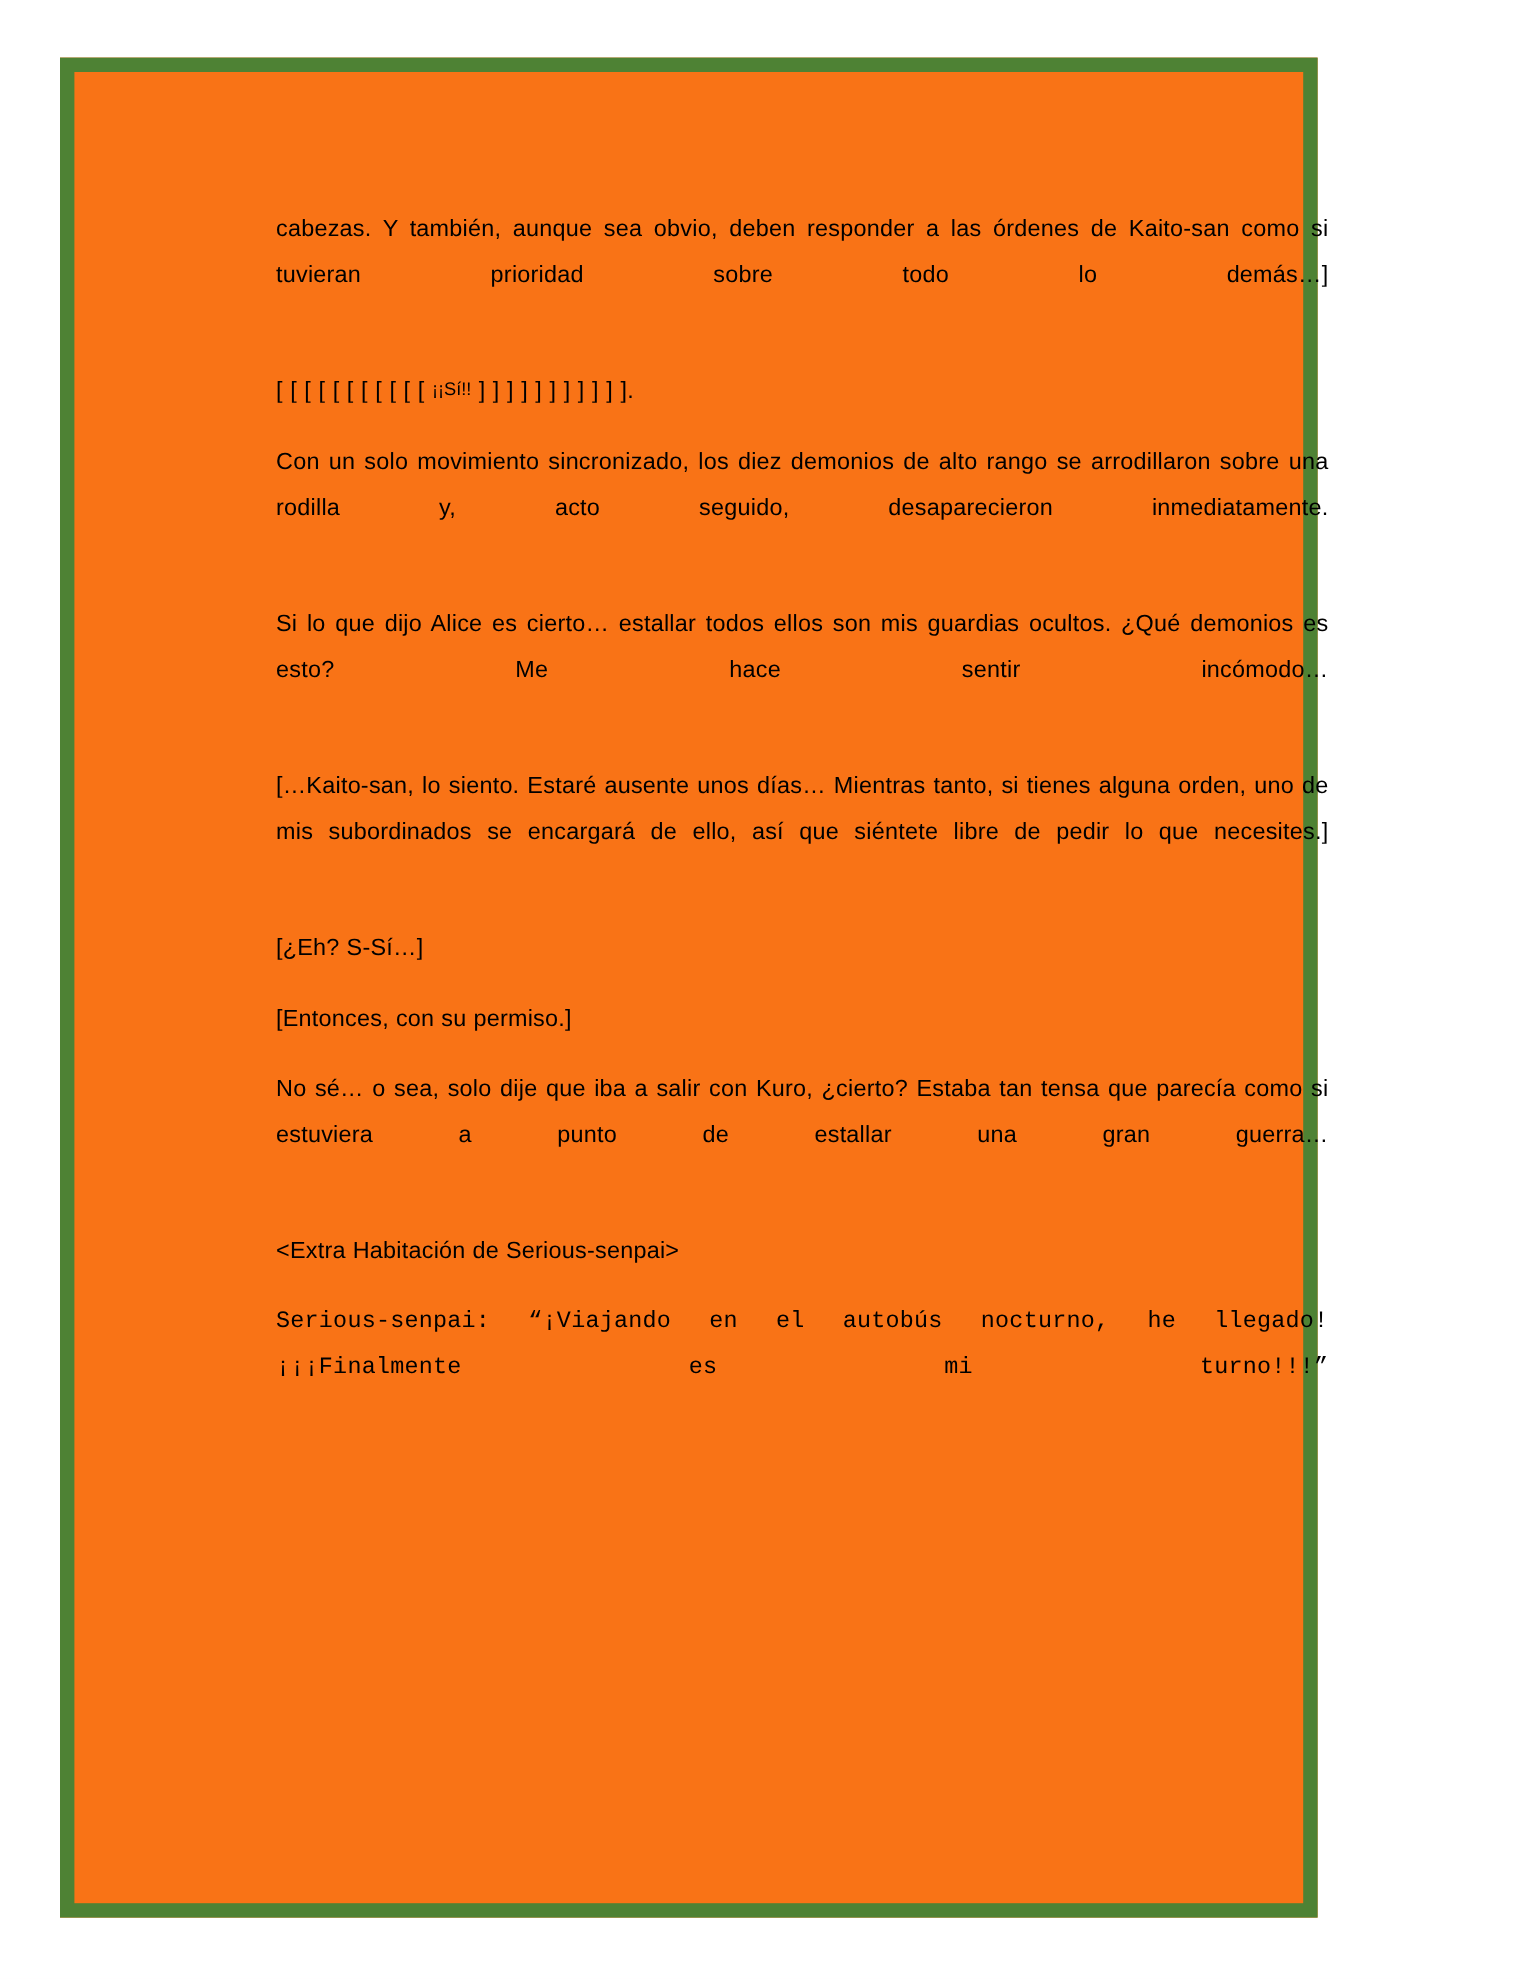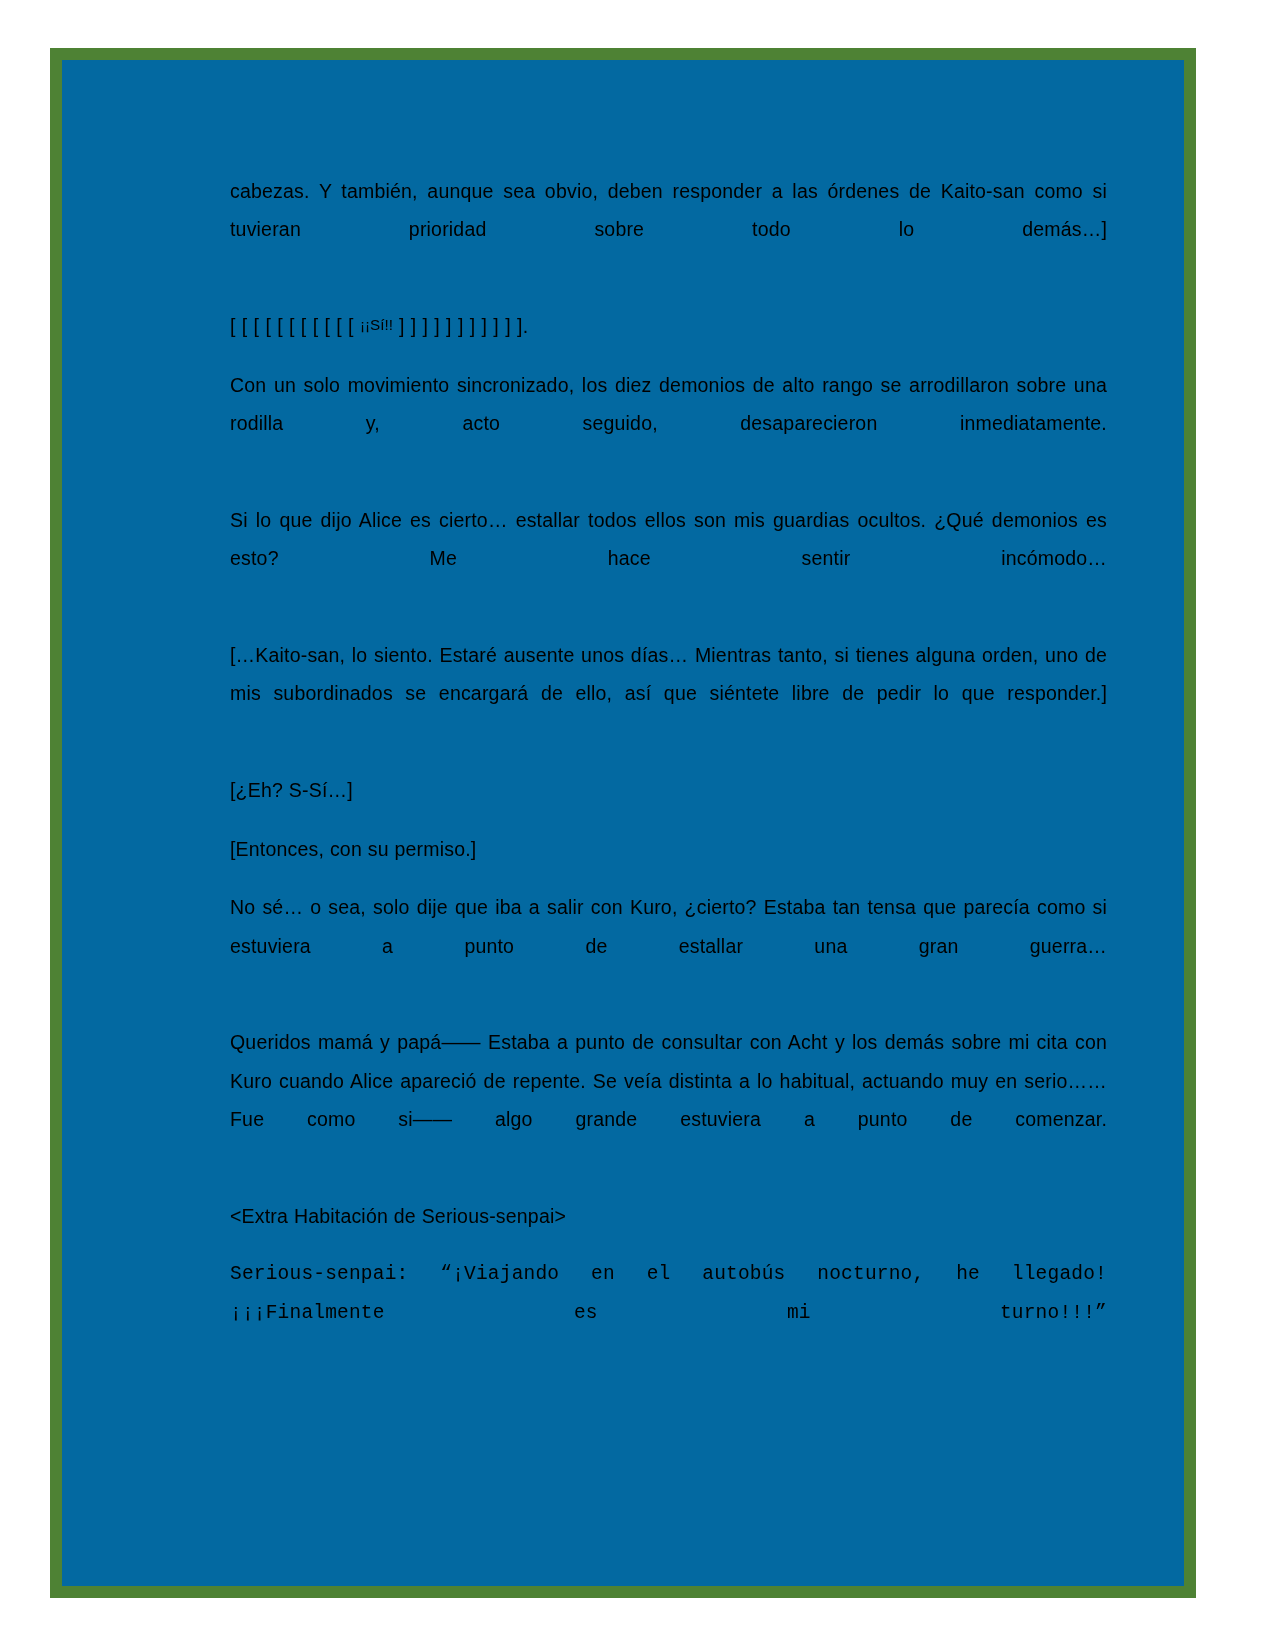--- a/index.html
+++ b/index.html
@@ -22,25 +22,25 @@
     width: 1275px;
     height: 1649px;
     background: #ffffff;
     box-sizing: border-box;
   }
 
   #green-frame {
     position: absolute;
     left: 50px;
     top: 48px;
-    width: 1146px;
+    width: 1048px;
     height: 1550px;
     border: 12px solid #4e8234;
     box-sizing: border-box;
-    background: #0369a1;
+    background: #f97316;
   }
 
   
   #text-column {
     position: absolute;
     left: 168px;
     top: 112px;
     width: 877px;
   }
 
@@ -95,31 +95,30 @@
 
       <p class="para">cabezas. Y también, aunque sea obvio, deben responder a las órdenes de Kaito-san como si tuvieran prioridad sobre todo lo demás…]</p>
 
       <p class="para short bracket-line"><span>[ [ [ [ [ [ [ [ [ [ [ </span><span class="sup-small">¡¡Sí!!</span><span> ] ] ] ] ] ] ] ] ] ] ].</span></p>
 
       <p class="para">Con un solo movimiento sincronizado, los diez demonios de alto rango se arrodillaron sobre una rodilla y, acto seguido, desaparecieron inmediatamente.</p>
 
       <p class="para">Si lo que dijo Alice es cierto… estallar todos ellos son mis guardias ocultos. ¿Qué demonios es esto? Me hace sentir incómodo…</p>
 
 
-      <p class="para">[…Kaito-san, lo siento. Estaré ausente unos días… Mientras tanto, si tienes alguna orden, uno de mis subordinados se encargará de ello, así que siéntete libre de pedir lo que responder.]</p>
+      <p class="para">[…Kaito-san, lo siento. Estaré ausente unos días… Mientras tanto, si tienes alguna orden, uno de mis subordinados se encargará de ello, así que siéntete libre de pedir lo que necesites.]</p>
 
       <p class="para short">[¿Eh? S-Sí…]</p>
 
       <p class="para short">[Entonces, con su permiso.]</p>
 
 
 
       <p class="para">No sé… o sea, solo dije que iba a salir con Kuro, ¿cierto? Estaba tan tensa que parecía como si estuviera a punto de estallar una gran guerra…</p>
 
-      <p class="para">Queridos mamá y papá—— Estaba a punto de consultar con Acht y los demás sobre mi cita con Kuro cuando Alice apareció de repente. Se veía distinta a lo habitual, actuando muy en serio…… Fue como si—— algo grande estuviera a punto de comenzar.</p>
 
       <p class="para short">&lt;Extra Habitación de Serious-senpai&gt;</p>
 
       <p class="para last">Serious-senpai: “¡Viajando en el autobús nocturno, he llegado! ¡¡¡Finalmente es mi turno!!!”</p>
 
     </div>
   </div>
 </div>
 
 </body></html>

